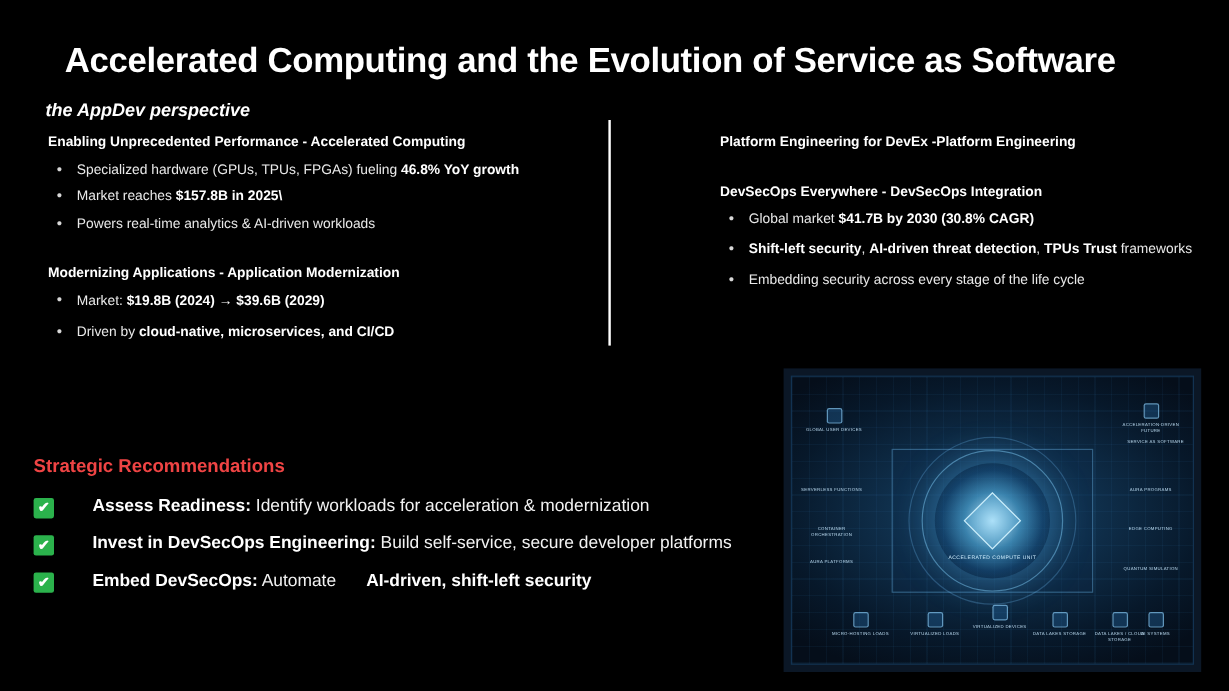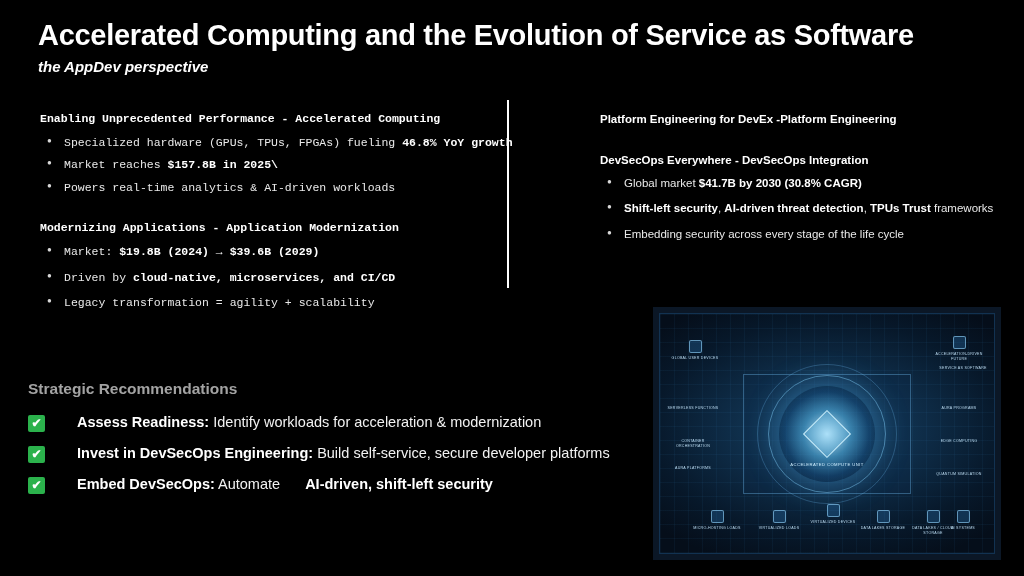--- a/index.html
+++ b/index.html
@@ -26,37 +26,37 @@
     left: 38px;
     top: 20px;
     width: 960px;
   }
   .title {
     font-size: 29px;
     font-weight: bold;
     letter-spacing: -0.3px;
     line-height: 1.1;
     color: #ffffff;
-    margin: 0;
+    margin: 16px;
     white-space: nowrap;
   }
   .subtitle {
     font-size: 15px;
     font-style: italic;
     font-weight: bold;
     color: #ffffff;
     margin: 6px 0 0 0;
   }
 
   
   .col {
     position: absolute;
     top: 112px;
   }
-  .col-left { left: 40px; width: 450px; font-family: Liberation Mono, monospace; }
+  .col-left { left: 40px; width: 450px; }
   .col-right { left: 560px; width: 450px; margin-left: 40px; }
 
   .divider {
     position: absolute;
     left: 507px;
     top: 100px;
     width: 2px;
     height: 188px;
     background: #ffffff;
   }
@@ -98,21 +98,21 @@
   
   .recs {
     position: absolute;
     left: 28px;
     top: 380px;
     width: 620px;
   }
   .recs-title {
     font-size: 15.5px;
     font-weight: bold;
-    color: #a3a3a3;
+    color: #ef4444;
     margin: 0 0 16px 0;
   }
   .rec-row {
     display: flex;
     align-items: flex-start;
     margin-bottom: 13px;
   }
   .check {
     width: 17px; height: 17px;
     min-width: 17px;
@@ -241,21 +241,20 @@
     <ul class="bullets">
       <li>Specialized hardware (GPUs, TPUs, FPGAs) fueling <b>46.8% YoY growth</b></li>
       <li>Market reaches <b>$157.8B in 2025\</b></li>
       <li>Powers real-time analytics &amp; AI-driven workloads</li>
     </ul>
 
     <div class="sec-head spaced">Modernizing Applications - Application Modernization</div>
     <ul class="bullets loose">
       <li>Market: <b>$19.8B (2024) → $39.6B (2029)</b></li>
       <li>Driven by <b>cloud-native, microservices, and CI/CD</b></li>
-      <li>Legacy transformation = agility + scalability</li>
     </ul>
   </div>
 
   <div class="col col-right">
     <div class="sec-head">Platform Engineering for DevEx -Platform Engineering</div>
 
     <div class="sec-head spaced">DevSecOps Everywhere - DevSecOps Integration</div>
     <ul class="bullets loose">
       <li>Global market <b>$41.7B by 2030 (30.8% CAGR)</b></li>
       <li><b>Shift-left security</b>, <b>AI-driven threat detection</b>, <b>TPUs Trust</b> frameworks</li>

